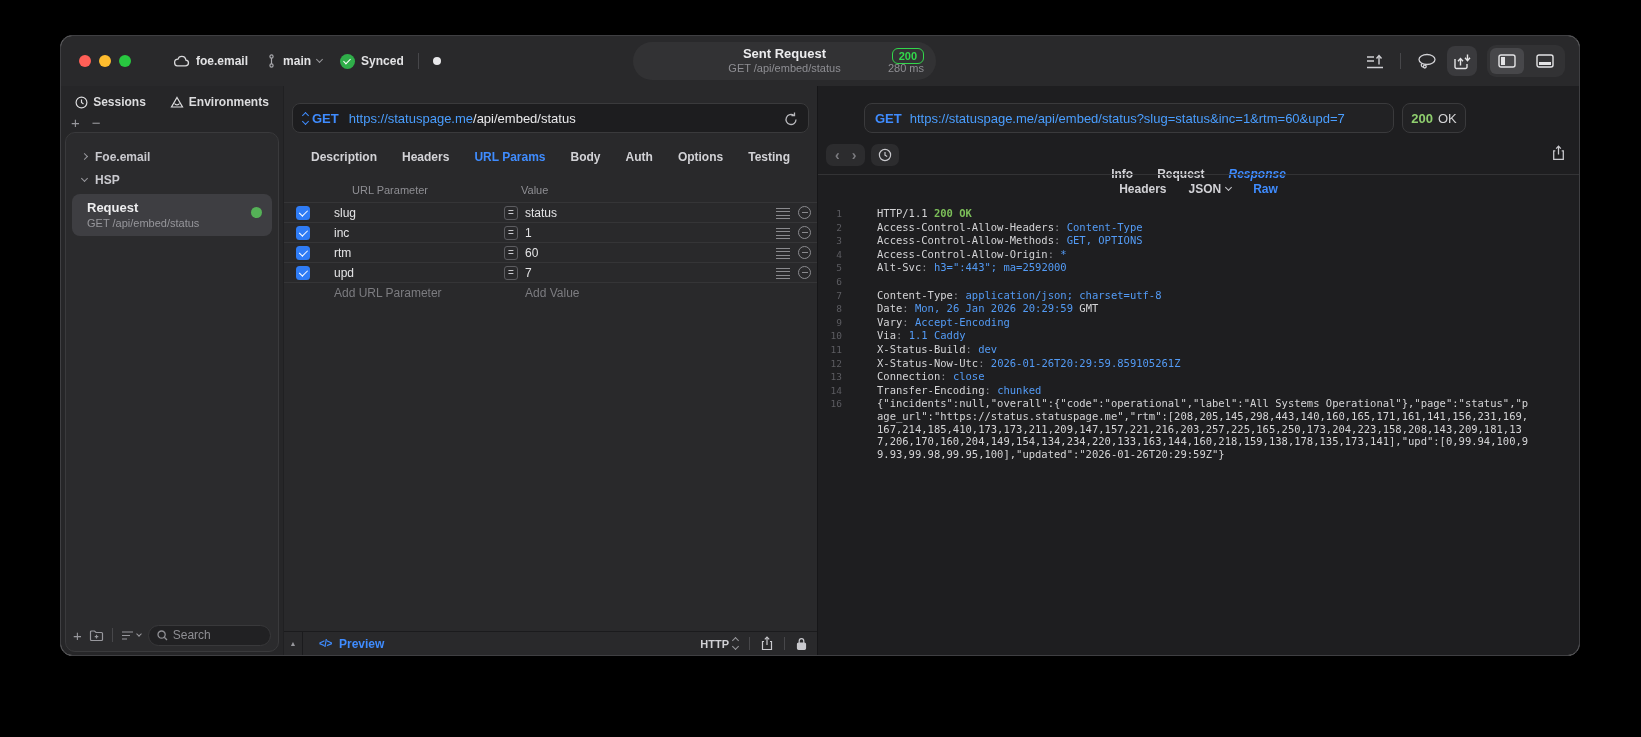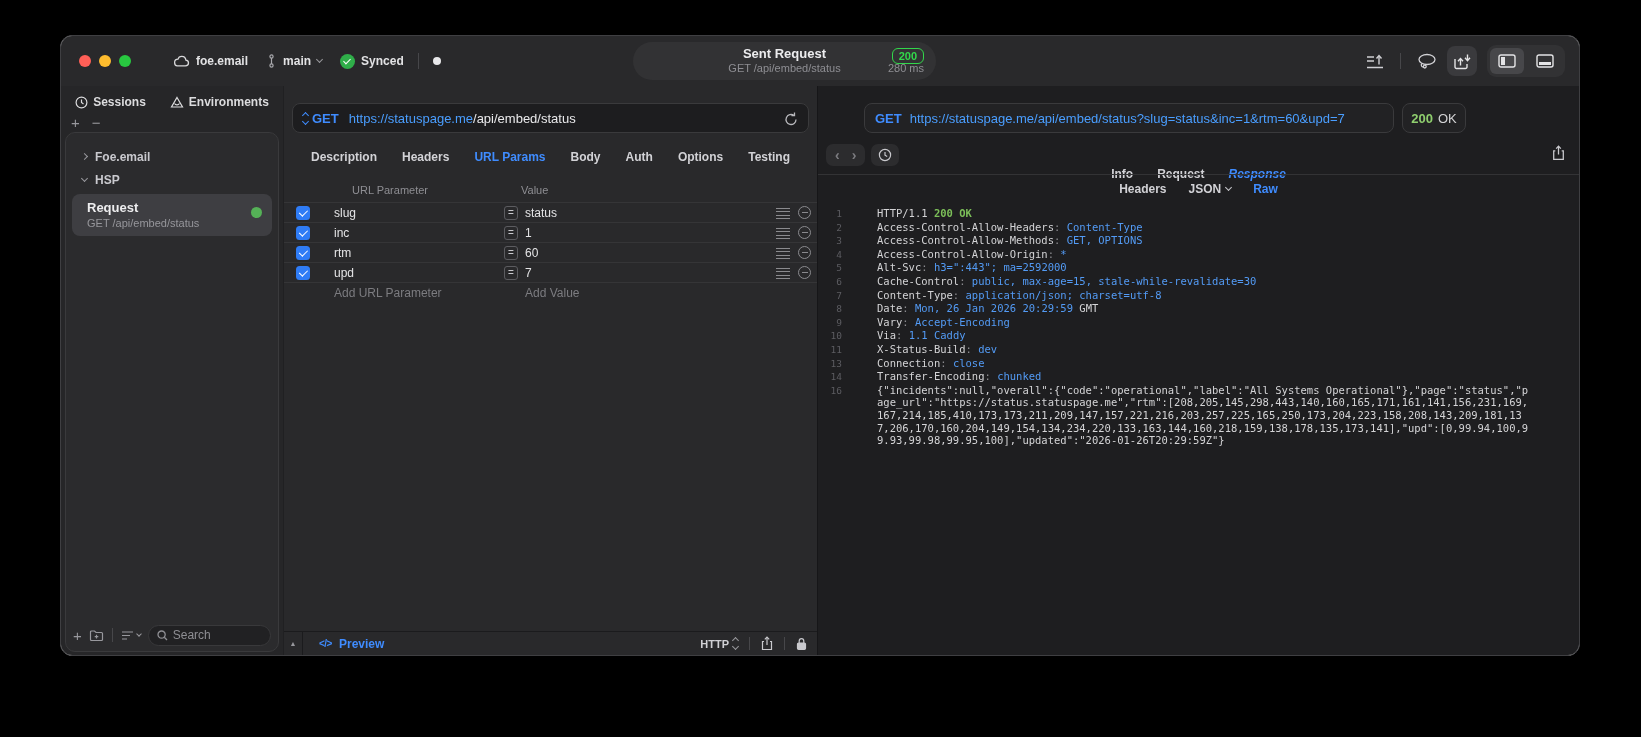--- a/index.html
+++ b/index.html
@@ -455,41 +455,44 @@
           <div class="cl">
               <span class="ln">4</span>
               <span class="ct"><span class="nm">Access-Control-Allow-Origin</span><span class="pn">: </span><span class="vl">*</span></span>
             </div>
           <div class="cl">
               <span class="ln">5</span>
               <span class="ct"><span class="nm">Alt-Svc</span><span class="pn">: </span><span class="vl">h3=":443"; ma=2592000</span></span>
             </div>
           <div class="cl">
               <span class="ln">6</span>
-              <span class="ct"><span class="nm">Cache-Control</span><span class="pn">: </span><span class="vl">public, max-age=15, stale-while-revalidate=30</span></span>
             </div>
           <div class="cl">
               <span class="ln">7</span>
               <span class="ct"><span class="nm">Content-Type</span><span class="pn">: </span><span class="vl">application/json; charset=utf-8</span></span>
             </div>
           <div class="cl">
               <span class="ln">8</span>
               <span class="ct"><span class="nm">Date</span><span class="pn">: </span><span class="vl">Mon, 26 Jan 2026 20:29:59</span><span class="nm"> GMT</span></span>
             </div>
           <div class="cl">
               <span class="ln">9</span>
               <span class="ct"><span class="nm">Vary</span><span class="pn">: </span><span class="vl">Accept-Encoding</span></span>
             </div>
           <div class="cl">
               <span class="ln">10</span>
               <span class="ct"><span class="nm">Via</span><span class="pn">: </span><span class="vl">1.1 Caddy</span></span>
             </div>
           <div class="cl">
               <span class="ln">11</span>
               <span class="ct"><span class="nm">X-Status-Build</span><span class="pn">: </span><span class="vl">dev</span></span>
+            </div>
+          <div class="cl">
+              <span class="ln">12</span>
+              <span class="ct"><span class="nm">X-Status-Now-Utc</span><span class="pn">: </span><span class="vl">2026-01-26T20:29:59.859105261Z</span></span>
             </div>
           <div class="cl">
               <span class="ln">13</span>
               <span class="ct"><span class="nm">Connection</span><span class="pn">: </span><span class="vl">close</span></span>
             </div>
           <div class="cl">
               <span class="ln">14</span>
               <span class="ct"><span class="nm">Transfer-Encoding</span><span class="pn">: </span><span class="vl">chunked</span></span>
             </div>
 

